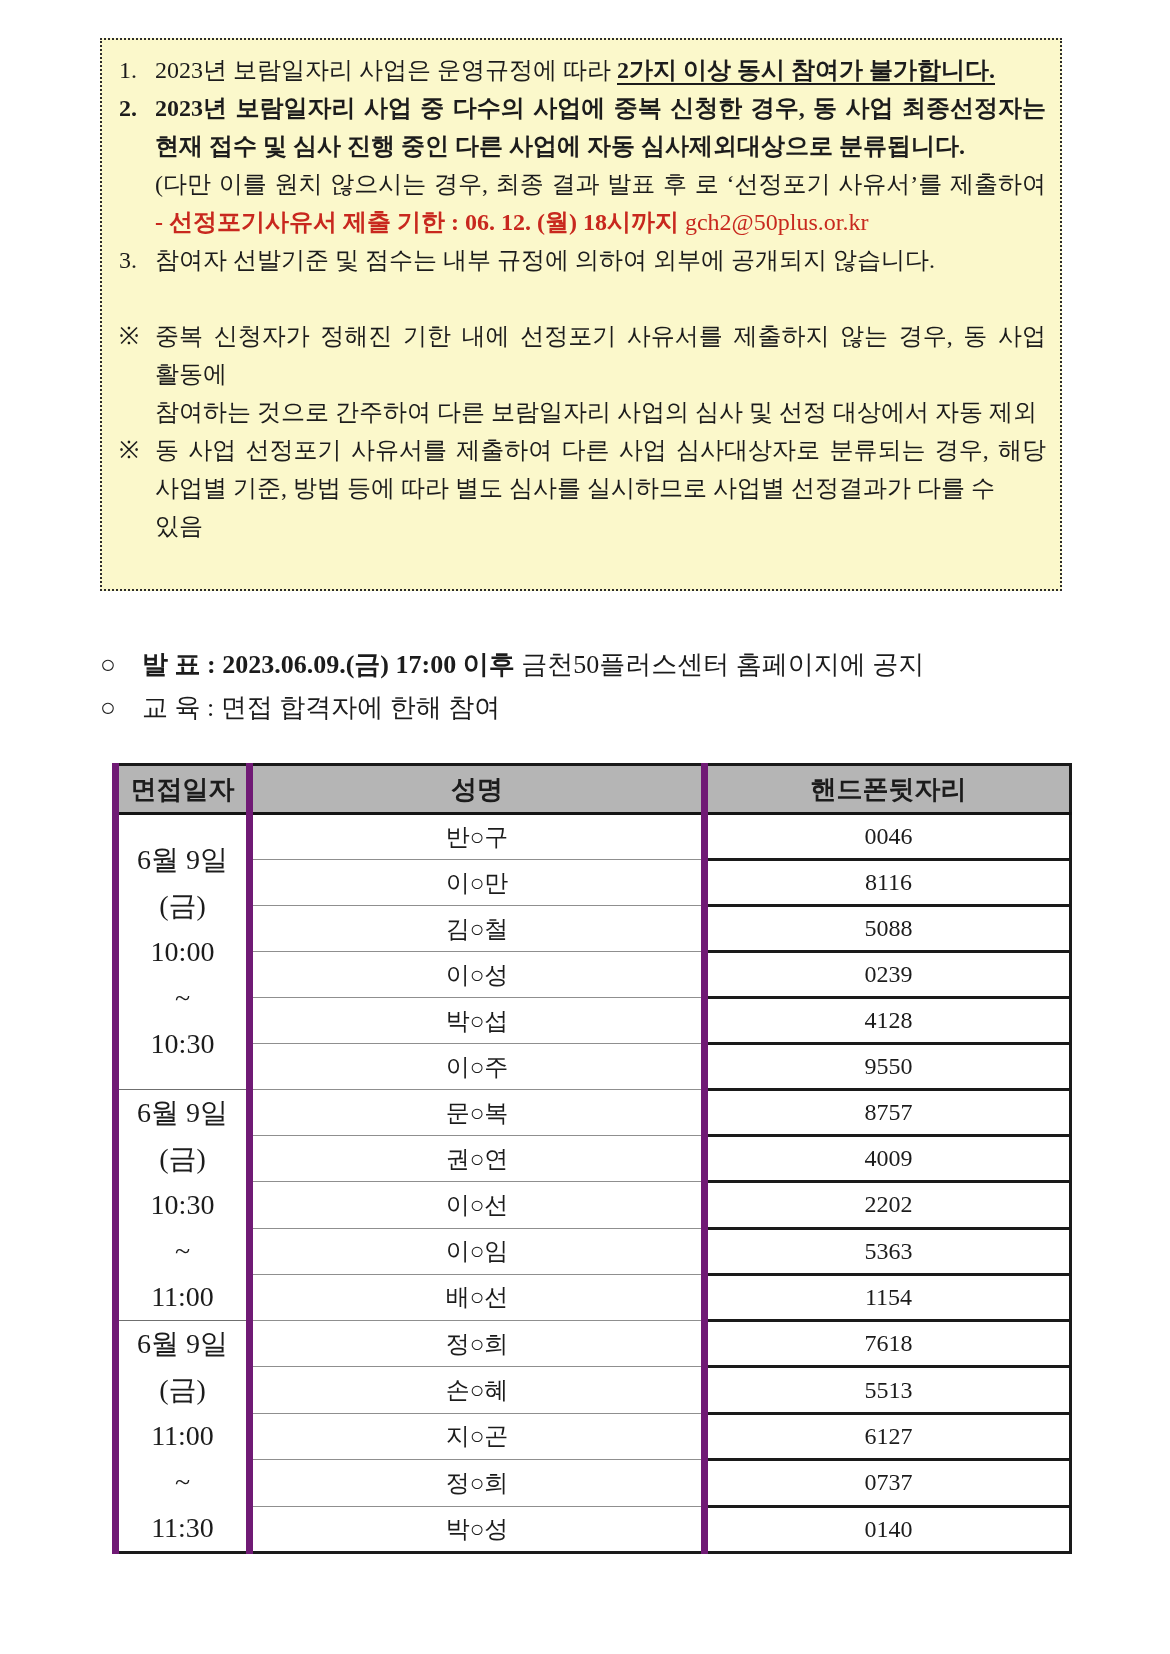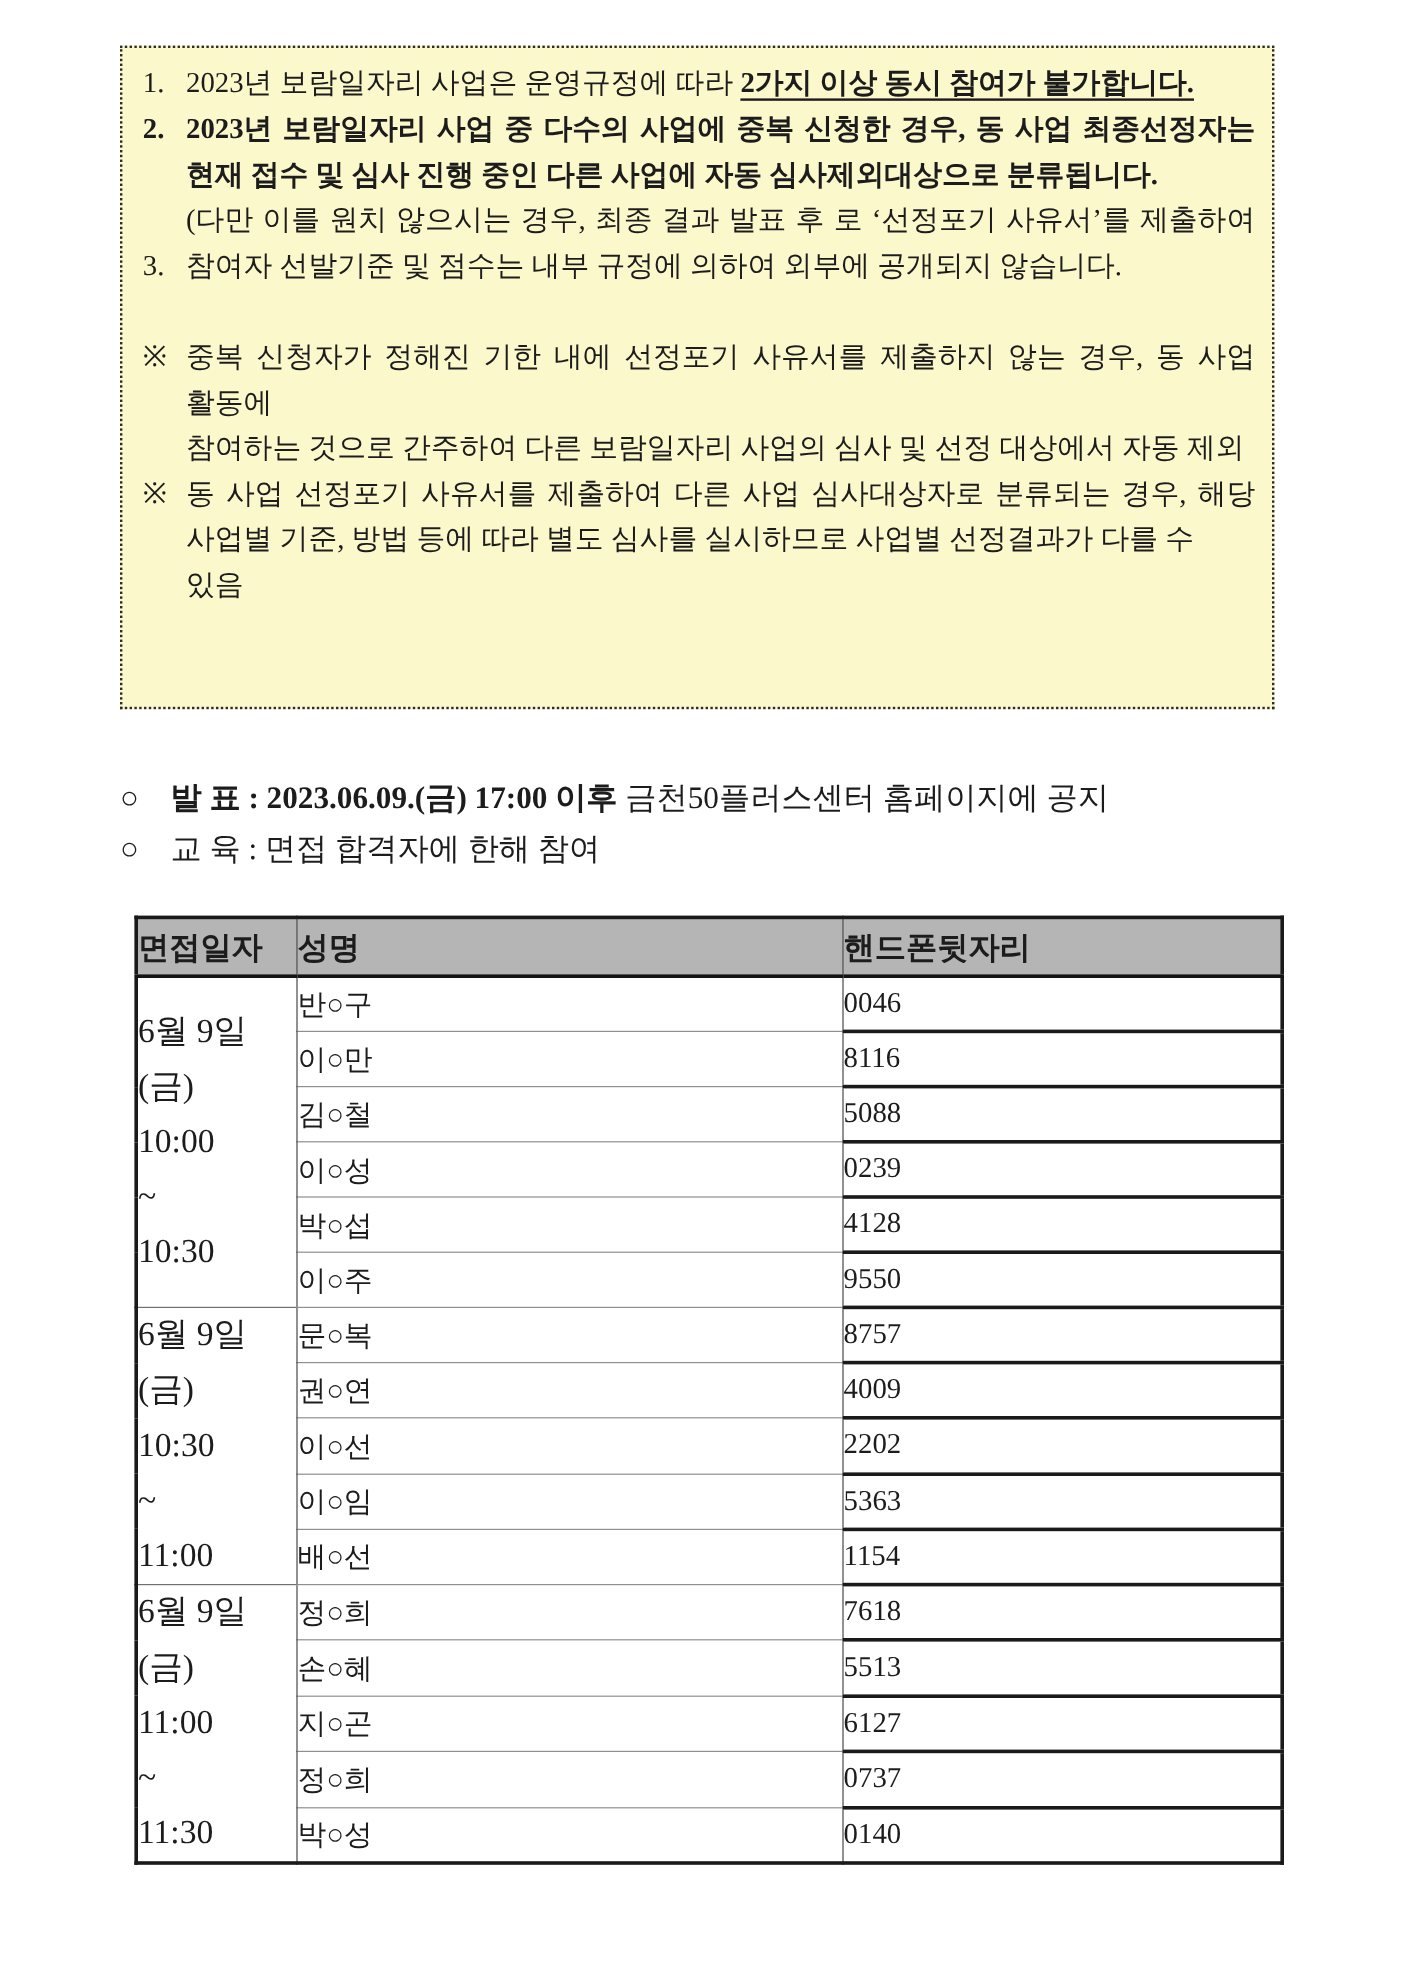--- a/index.html
+++ b/index.html
@@ -57,23 +57,23 @@
     width: 955px;
     border-collapse: collapse;
     table-layout: fixed;
     font-size: 24px;
     border: 3px solid #1a1a1a;
   }
   .sched col.c1 { width: 134px; }
   .sched col.c2 { width: 455px; }
   .sched col.c3 { width: 366px; }
   .sched th, .sched td {
-    text-align: left;
+    text-align: center;
     vertical-align: middle;
-    border-left: 1px solid #701a75;
+    border-left: 7px solid #701a75;
     border-right: 1px solid #4a4a4a;
     padding: 0;
   }
   .sched thead th {
     background: #b5b5b5;
     height: 46px;
     font-size: 26px;
     font-weight: bold;
     border-bottom: 3px solid #141414;
   }
@@ -106,20 +106,24 @@
         </div>
     </div>
 
     <div class="block">
       <div class="marker"></div>
       <div class="content">
           <div class="jl">(다만 이를 원치 않으시는 경우, 최종 결과 발표 후 로 ‘선정포기 사유서’를 제출하여</div>
         </div>
     </div>
 
+    <div class="block">
+      <div class="marker"></div>
+      <div class="content"><span class="b red">- 선정포기사유서 제출 기한 : 06. 12. (월) 18시까지 </span><span class="red">gch2@50plus.or.kr</span></div>
+    </div>
 
     <div class="block">
       <div class="marker">3.</div>
       <div class="content">참여자 선발기준 및 점수는 내부 규정에 의하여 외부에 공개되지 않습니다.</div>
     </div>
 
     <div class="spacer-line"></div>
 
     <div class="block">
       <div class="marker">※</div>

